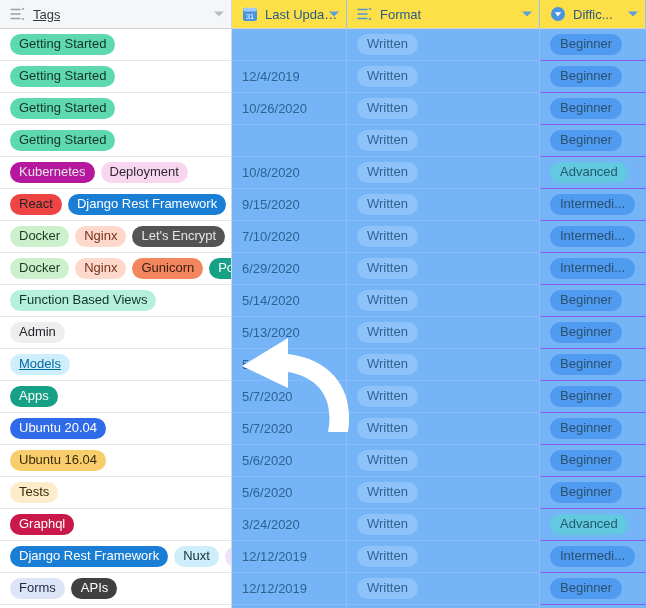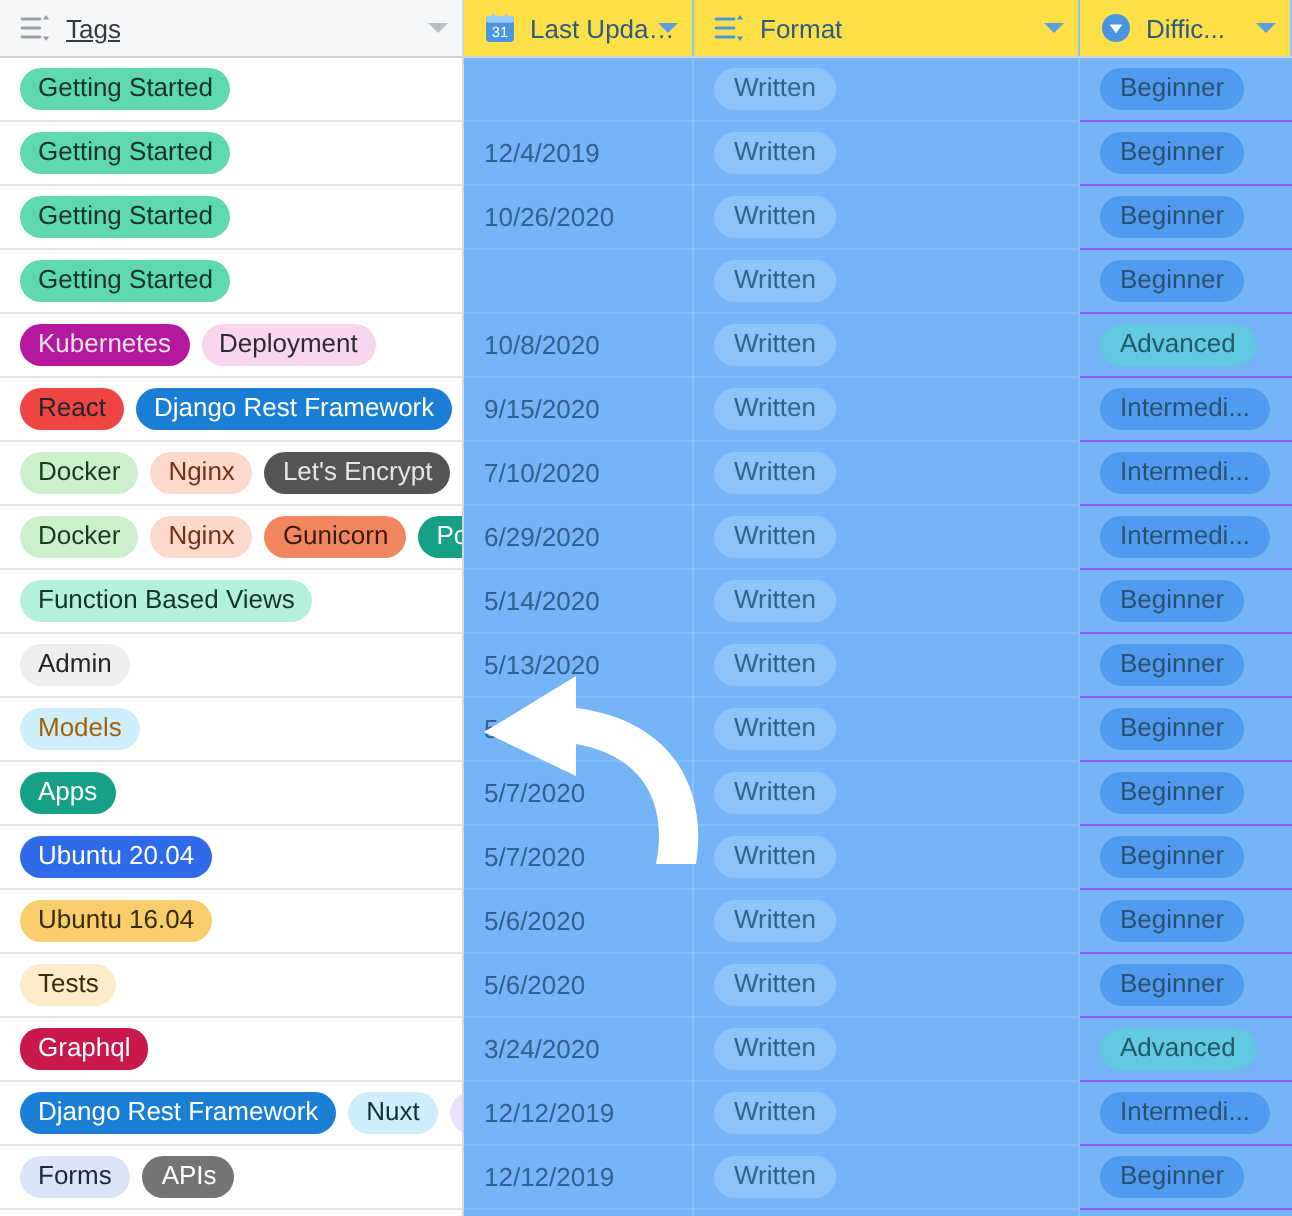--- a/index.html
+++ b/index.html
@@ -198,21 +198,21 @@
           <span class="tag" style="background: rgb(242, 135, 95); color: rgb(58, 27, 16);">Gunicorn</span>
           <span class="tag" style="background: rgb(22, 160, 133); color: rgb(255, 255, 255);">PostgreSQL</span>
         </div>
         <div class="cell">
           <span class="tag" style="background: rgb(181, 240, 221); color: rgb(18, 52, 42);">Function Based Views</span>
         </div>
         <div class="cell">
           <span class="tag" style="background: rgb(238, 238, 238); color: rgb(34, 38, 42);">Admin</span>
         </div>
         <div class="cell">
-          <span class="tag" style="background: rgb(207, 238, 251); color: #a16207;">Models</span>
+          <span class="tag" style="background: rgb(207, 238, 251); color: #0369a1; text-decoration: underline;">Models</span>
         </div>
         <div class="cell">
           <span class="tag" style="background: rgb(22, 160, 133); color: rgb(255, 255, 255);">Apps</span>
         </div>
         <div class="cell">
           <span class="tag" style="background: rgb(47, 106, 232); color: rgb(255, 255, 255);">Ubuntu 20.04</span>
         </div>
         <div class="cell">
           <span class="tag" style="background: rgb(247, 206, 107); color: rgb(58, 44, 8);">Ubuntu 16.04</span>
         </div>
@@ -222,21 +222,21 @@
         <div class="cell">
           <span class="tag" style="background: rgb(201, 24, 74); color: rgb(255, 255, 255); border-radius: 10px;">Graphql</span>
         </div>
         <div class="cell">
           <span class="tag" style="background: rgb(26, 127, 212); color: rgb(255, 255, 255);">Django Rest Framework</span>
           <span class="tag" style="background: rgb(207, 238, 251); color: rgb(18, 48, 58);">Nuxt</span>
           <span class="tag" style="background: rgb(236, 227, 251); color: rgb(42, 31, 61);">Vue</span>
         </div>
         <div class="cell">
           <span class="tag" style="background: rgb(220, 228, 247); color: rgb(27, 39, 64);">Forms</span>
-          <span class="tag" style="background: #737373; color: rgb(255, 255, 255); padding-left: 10px;">APIs</span>
+          <span class="tag" style="background: #404040; color: rgb(255, 255, 255); padding-left: 10px;">APIs</span>
         </div>
       </div>
     <div class="col c-date col-date" id="col-date">
         <div class="cell"></div>
         <div class="cell">12/4/2019</div>
         <div class="cell">10/26/2020</div>
         <div class="cell"></div>
         <div class="cell">10/8/2020</div>
         <div class="cell">9/15/2020</div>
         <div class="cell">7/10/2020</div>

